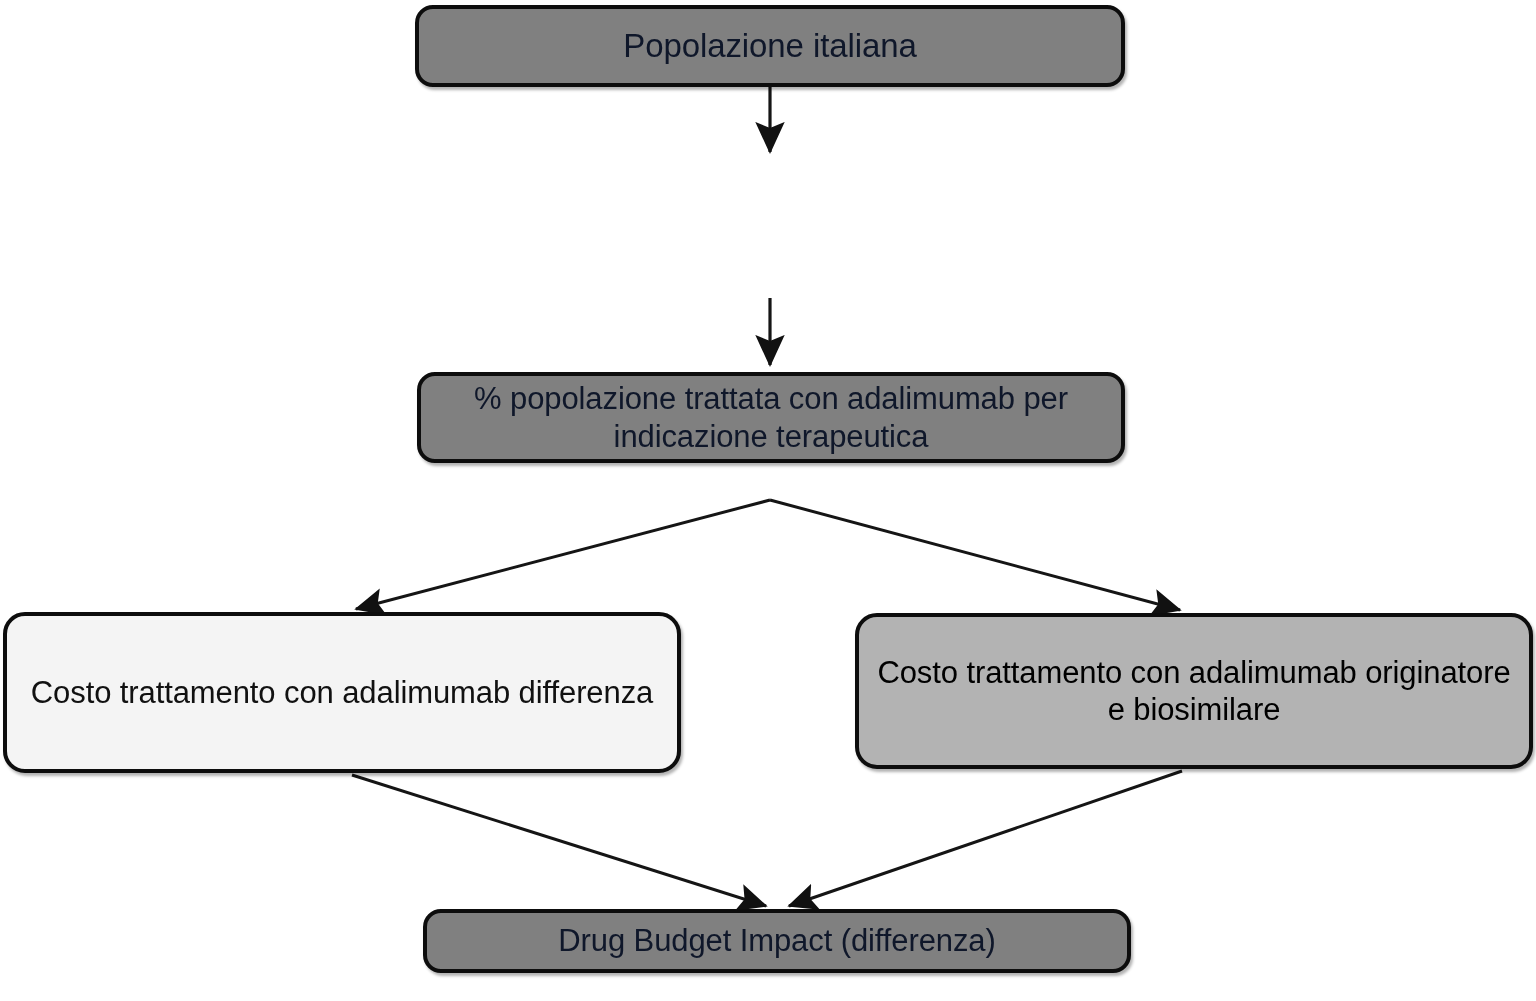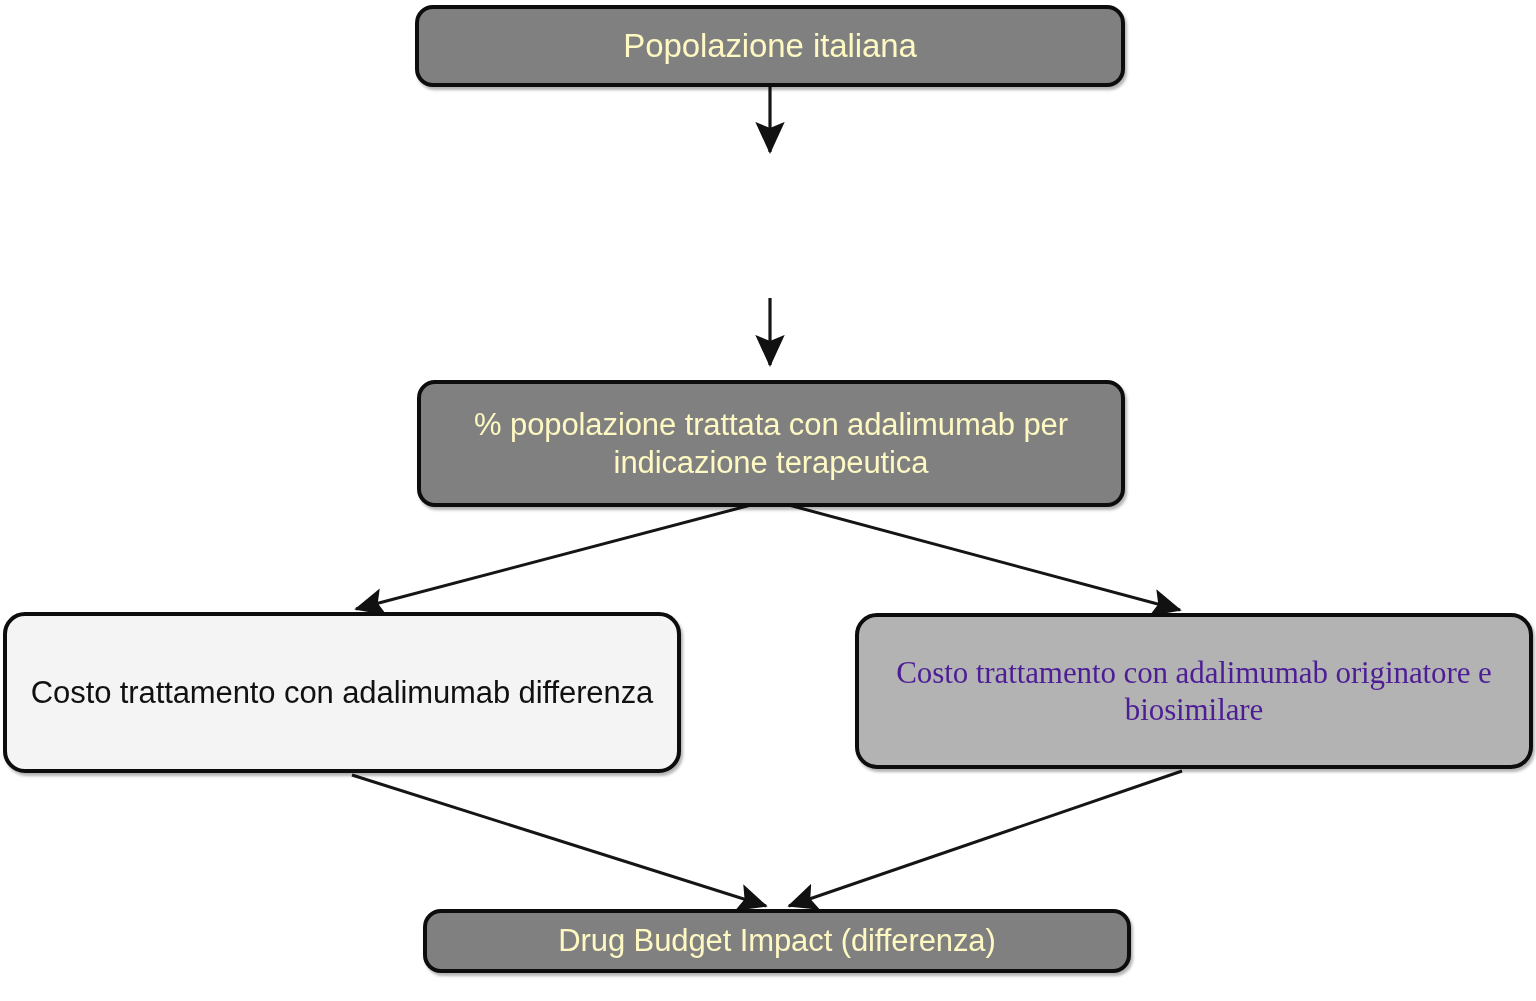--- a/index.html
+++ b/index.html
@@ -38,42 +38,41 @@
   }
   .node .label {
     display: block;
     width: 100%;
     padding: 0 18px;
     line-height: 1.20;
     letter-spacing: -0.1px;
   }
   .fill-dark {
     background: #808080;
-    color: #fef9c3;
+    color: #0f172a;
   }
   .fill-mid {
     background: #b3b3b3;
-    color: #4c1d95;
-    font-family: Liberation Serif, serif;
+    color: #000000;
   }
   .fill-light {
     background: #f4f4f4;
     color: #111111;
   }
   
   #node-popolazione-italiana {
     left: 415px;  top: 5px;   width: 710px; height: 82px;
     font-size: 33px;
   }
   #node-perc-popolazione-biologico {
     left: 417px;  top: 159px; width: 708px; height: 139px;
     font-size: 31px;
   }
   #node-perc-popolazione-adalimumab {
-    left: 417px;  top: 380px; width: 708px; height: 127px;
+    left: 417px;  top: 372px; width: 708px; height: 91px;
     font-size: 31px;
   }
   #node-costo-originatore {
     left: 3px;    top: 612px; width: 678px; height: 161px;
     font-size: 31px;
     border-radius: 22px;
   }
   #node-costo-originatore-biosimilare {
     left: 855px;  top: 613px; width: 678px; height: 156px;
     font-size: 31px;

